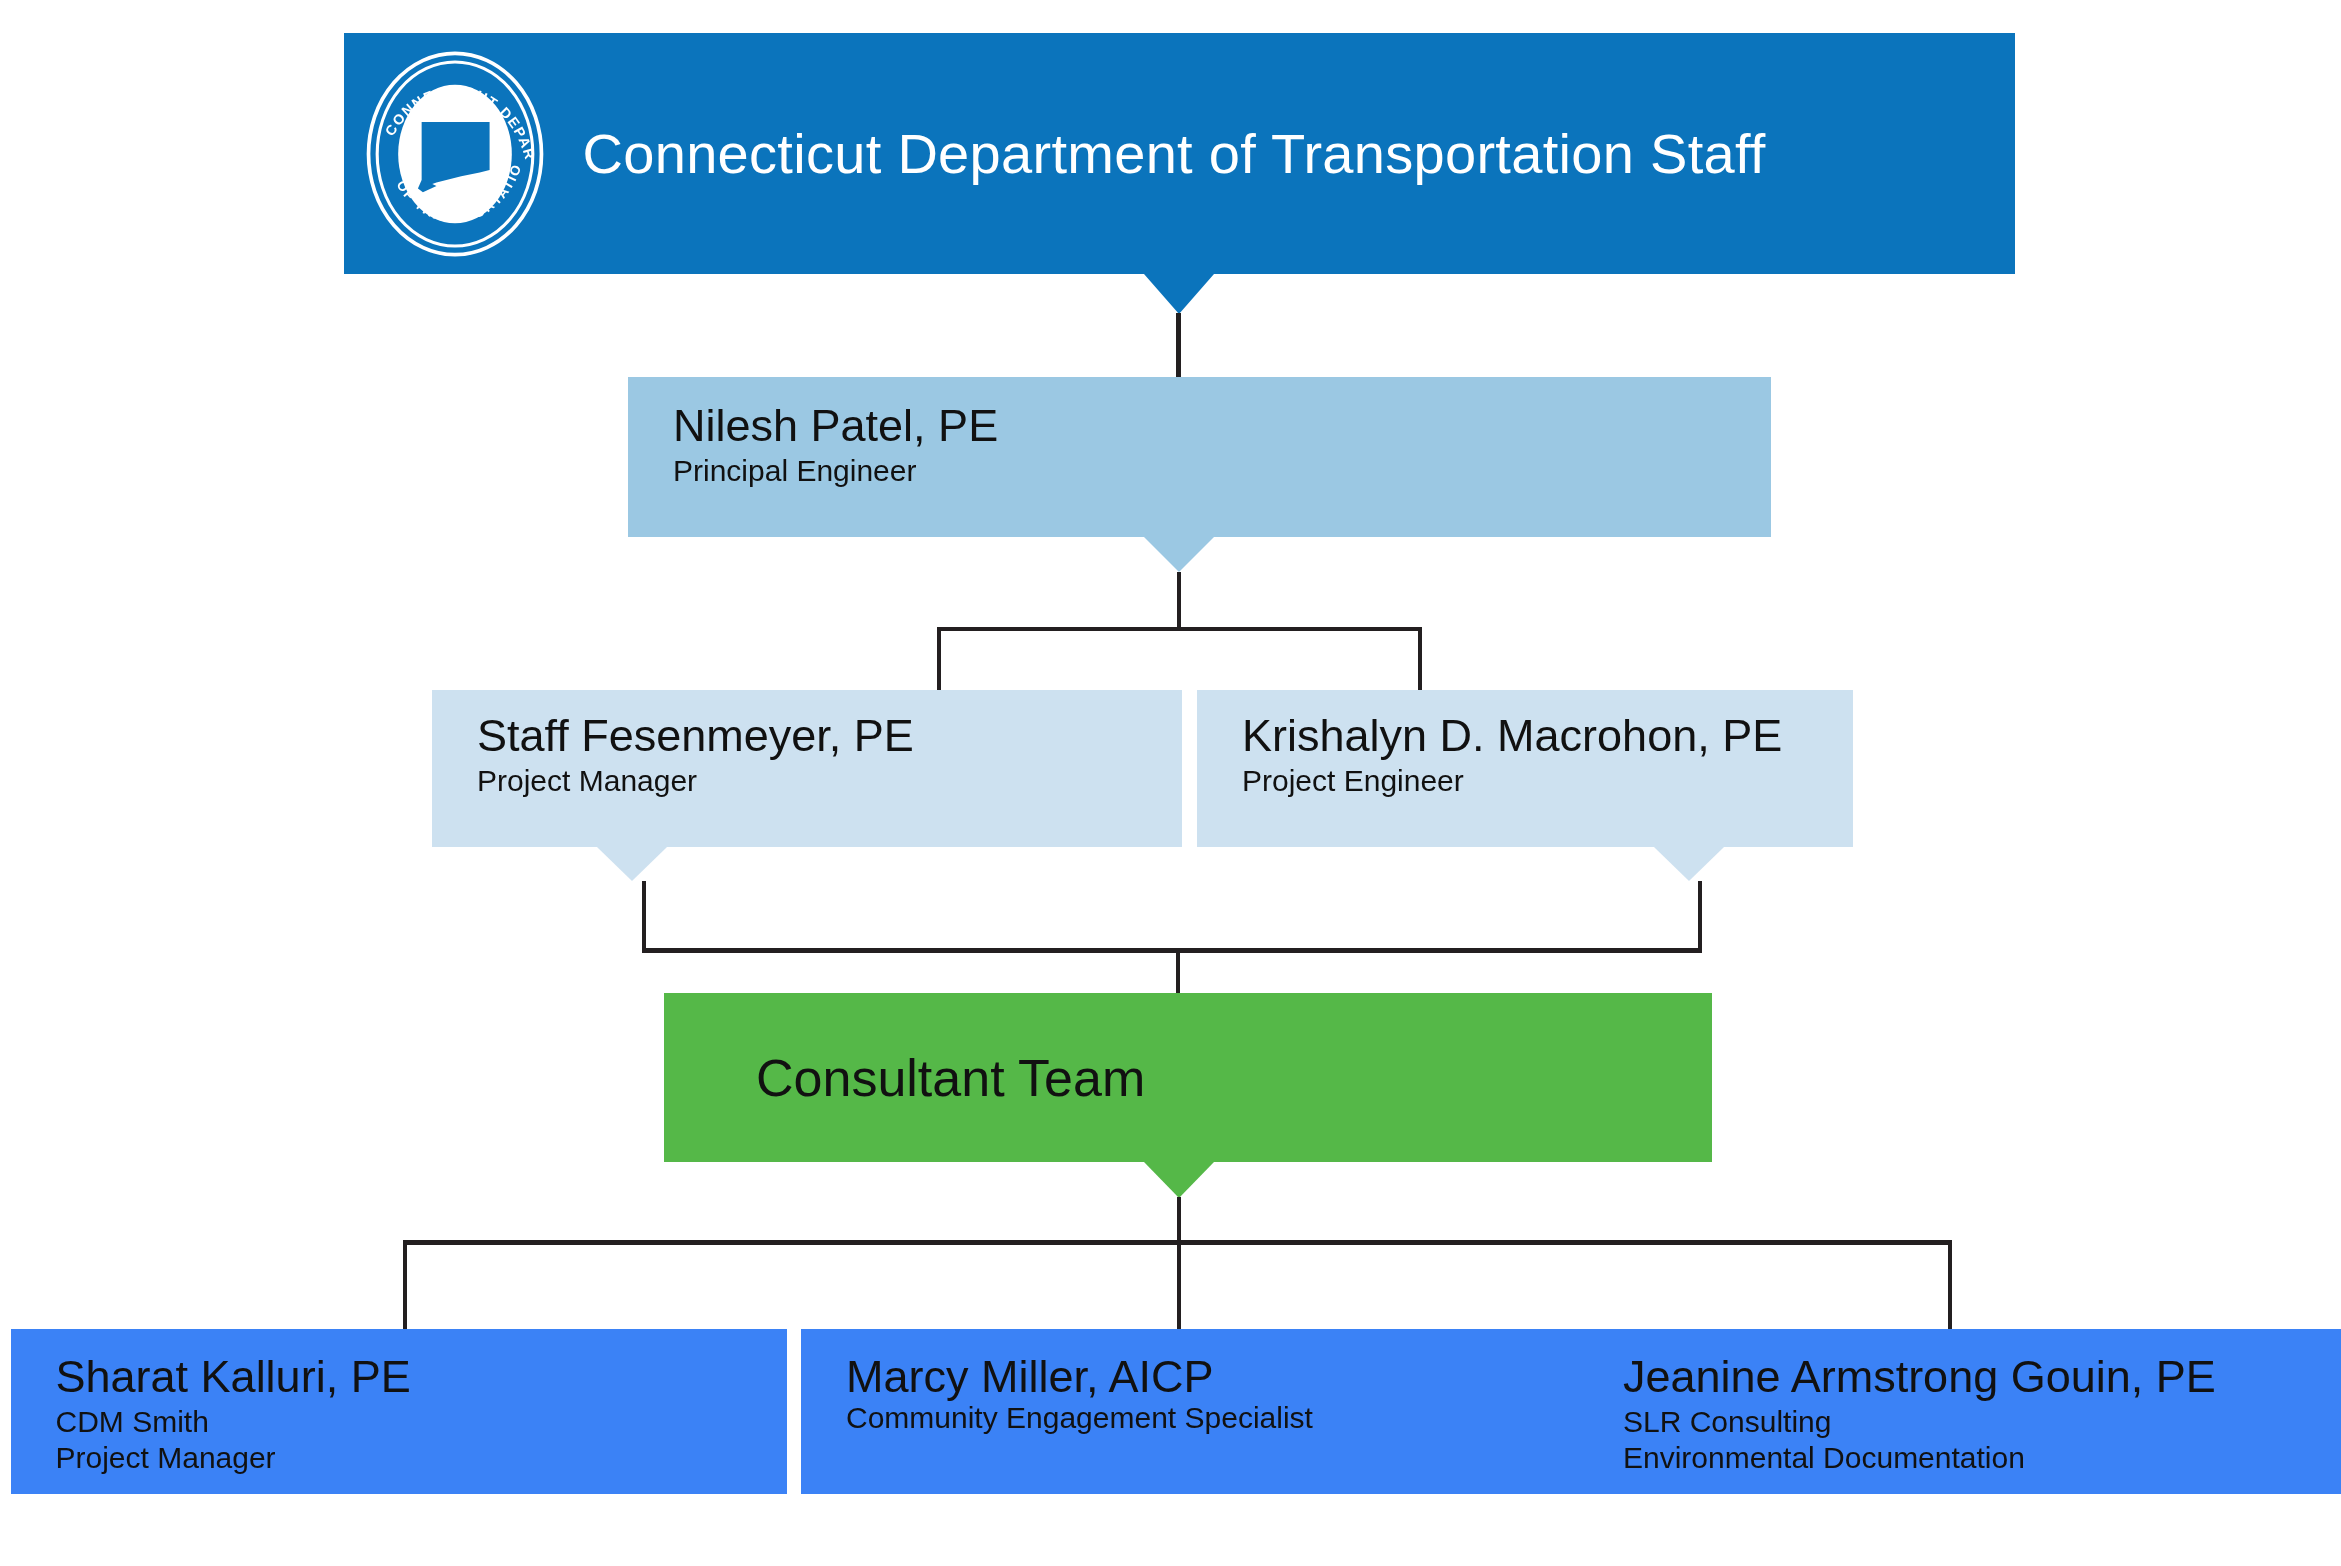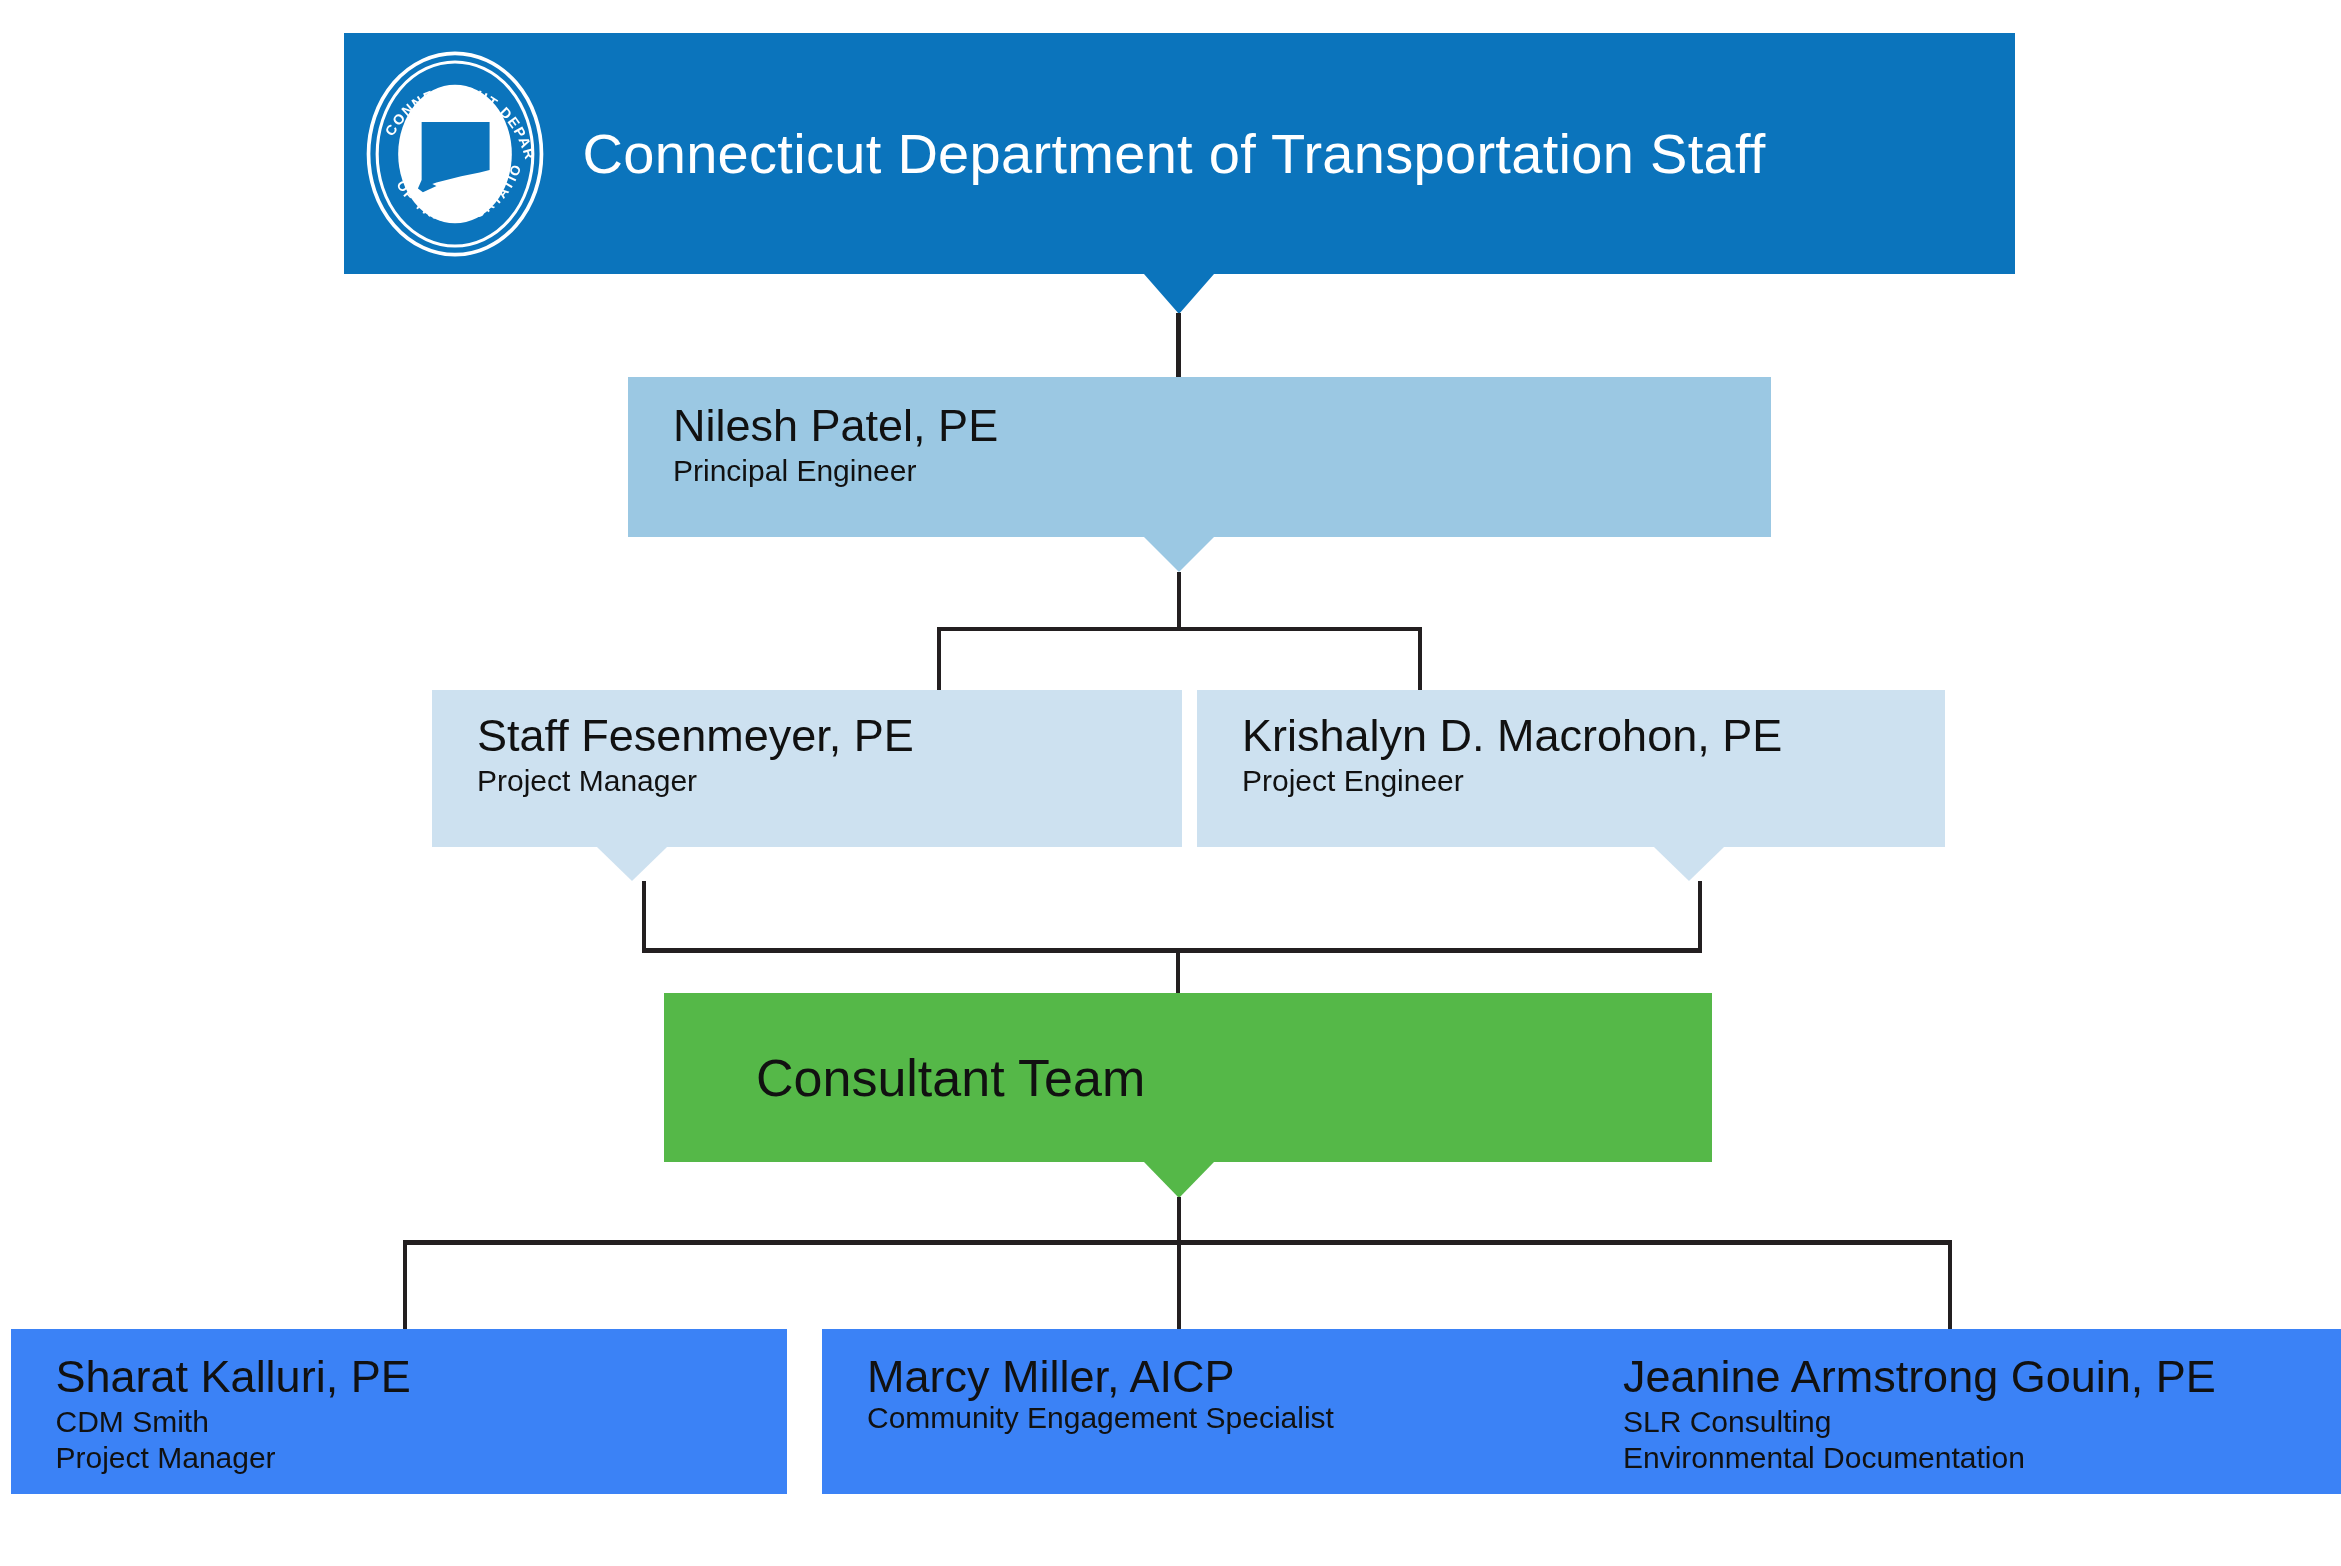--- a/index.html
+++ b/index.html
@@ -43,21 +43,21 @@
     border-top:35px solid #9bc8e3;
   }
 
   
   .lvl3-box{
     top:690px;height:157px;
     background:#cde1f0;
     padding:23px 0 0 45px;
   }
   #lvl3-left{left:432px;width:750px;}
-  #lvl3-right{left:1197px;width:748px;}
+  #lvl3-right{left:1197px;width:656px;}
   .lvl3-notch{top:847px;border-top:34px solid #cde1f0;}
   #lvl3-left-notch{left:597px;}
   #lvl3-right-notch{left:1654px;}
 
   
   #team-box{
     left:664px;top:993px;width:1048px;height:169px;
     background:#55b848;
     display:flex;align-items:center;
     padding-left:45px;box-sizing:border-box;
@@ -69,21 +69,21 @@
   #team-label{font-size:52px;color:#111111;margin-left:47px;}
 
   
   .leaf-box{
     top:1329px;height:165px;
     background:#3b82f6;
     padding:24.5px 0 0 45px;
     box-sizing:border-box;
   }
   #leaf-0{left:10.5px;width:776px;}
-  #leaf-1{left:822px;width:823px;}
+  #leaf-1{left:801px;width:823px;}
   #leaf-2{left:1578px;width:764px;}
 
   
   .name{font-size:45px;color:#111111;line-height:1.04;white-space:nowrap;}
   .sub{font-size:30px;color:#111111;line-height:1.22;white-space:nowrap;margin-top:3.5px;}
   .sub2{font-size:30px;color:#111111;line-height:1.22;white-space:nowrap;}
 </style>
 </head>
 <body>
 

